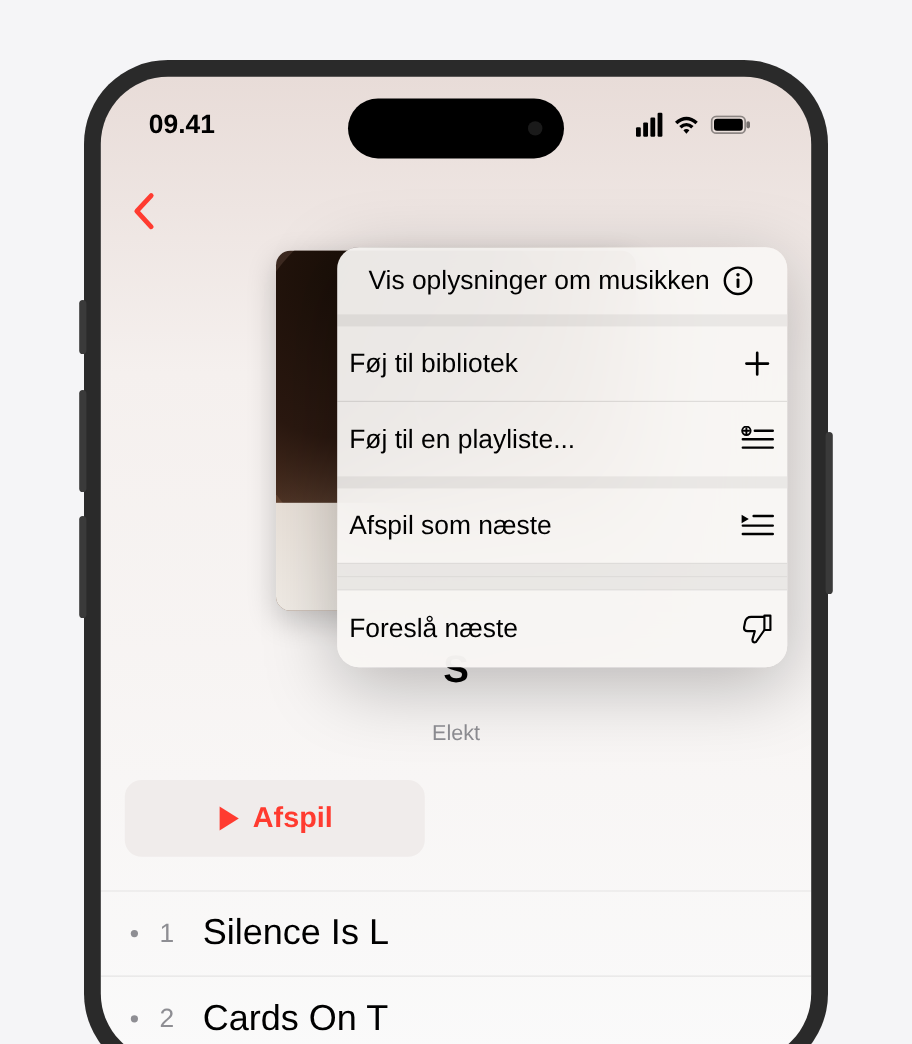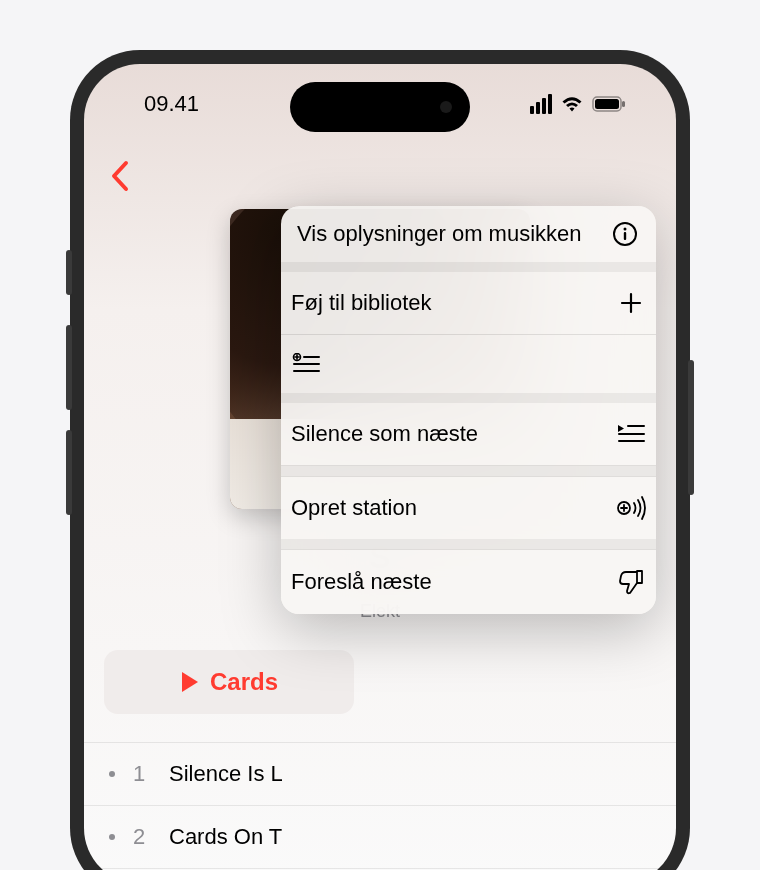--- a/index.html
+++ b/index.html
@@ -62,23 +62,22 @@
       right: 0;
       height: 80px;
       display: flex;
       justify-content: space-between;
       align-items: center;
       padding: 0 40px;
       z-index: 50;
     }
     .status-time {
       font-size: 22px;
-      font-weight: 400;
-      color: #000;
-      margin-left: 20px;
+      font-weight: 700;
+      color: #000;
     }
     .status-icons {
       display: flex;
       align-items: center;
       gap: 8px;
       margin-right: 10px;
     }
     .signal-bars {
       display: flex;
       align-items: flex-end;
@@ -186,21 +185,21 @@
       height: 6px;
       background: #8e8e93;
       border-radius: 50%;
     }
     .track-num {
       font-size: 22px;
       color: #8e8e93;
       min-width: 18px;
     }
     .track-title {
-      font-size: 22px;
+      font-size: 30px;
       color: #000;
     }
     .context-menu {
       position: absolute;
       top: 142px;
       right: 20px;
       width: 375px;
       background: rgba(248, 245, 243, 0.94);
       backdrop-filter: blur(40px);
       border-radius: 18px;
@@ -210,21 +209,21 @@
     }
     .menu-item {
       display: flex;
       align-items: center;
       justify-content: space-between;
       padding: 18px 10px;
       font-size: 22px;
       color: #000;
     }
     .menu-item.multiline {
-      padding: 14px 16px;
+      padding: 14px 26px;
       align-items: center;
     }
     .menu-item.multiline .menu-label {
       line-height: 1.25;
     }
     .menu-divider {
       height: 1px;
       background: rgba(0,0,0,0.1);
     }
     .menu-divider-thick {
@@ -298,21 +297,21 @@
       <div class="title-area">
         <div class="song-title">S</div>
         <div class="song-subtitle">Elekt</div>
       </div>
 
       <div class="play-button-row">
         <div class="play-btn">
           <svg width="20" height="22" viewBox="0 0 20 22">
             <path d="M2 1 L18 11 L2 21 Z" fill="currentColor"></path>
           </svg>
-          <span>Cards</span>
+          <span>Afspil</span>
         </div>
       </div>
 
       <div class="track-list">
         <div class="track-row">
           <div class="track-dot"></div>
           <div class="track-num">1</div>
           <div class="track-title">Silence Is L</div>
         </div>
         <div class="track-row">
@@ -338,51 +337,42 @@
       <div class="menu-item">
         <span class="menu-label">Føj til bibliotek</span>
         <span class="menu-icon">
           <svg width="24" height="24" viewBox="0 0 24 24">
               <path d="M12 3 V21 M3 12 H21" stroke="#000" stroke-width="2.2" stroke-linecap="round"></path>
             </svg>
         </span>
       </div>
       <div class="menu-divider"></div>
       <div class="menu-item">
+        <span class="menu-label">Føj til en playliste...</span>
         <span class="menu-icon">
           <svg width="28" height="22" viewBox="0 0 28 22">
             <circle cx="5" cy="4" r="3.5" fill="none" stroke="#000" stroke-width="1.6"></circle>
             <path d="M5 1.8 V6.2 M2.8 4 H7.2" stroke="#000" stroke-width="1.6" stroke-linecap="round"></path>
             <path d="M12 4 H27 M2 11 H27 M2 18 H27" stroke="#000" stroke-width="2" stroke-linecap="round"></path>
           </svg>
         </span>
       </div>
       <div class="menu-divider-thick"></div>
       <div class="menu-item">
-        <span class="menu-label">Silence som næste</span>
+        <span class="menu-label">Afspil som næste</span>
         <span class="menu-icon">
           <svg width="28" height="22" viewBox="0 0 28 22">
             <path d="M1 2 L7 5.5 L1 9 Z" fill="#000"></path>
             <path d="M11 3 H27 M2 11 H27 M2 18 H27" stroke="#000" stroke-width="2" stroke-linecap="round"></path>
           </svg>
         </span>
       </div>
       <div class="menu-divider"></div>
       <div class="menu-divider-thick"></div>
       <div class="menu-divider"></div>
-      <div class="menu-item">
-        <span class="menu-label">Opret station</span>
-        <span class="menu-icon">
-          <svg width="30" height="24" viewBox="0 0 30 24">
-            <circle cx="8" cy="12" r="6" fill="none" stroke="#000" stroke-width="1.8"></circle>
-            <path d="M8 9 V15 M5 12 H11" stroke="#000" stroke-width="1.8" stroke-linecap="round"></path>
-            <path d="M18 7 Q21 12 18 17 M22 4 Q27 12 22 20 M26 1 Q32 12 26 23" stroke="#000" stroke-width="1.8" fill="none" stroke-linecap="round"></path>
-          </svg>
-        </span>
-      </div>
       <div class="menu-divider-thick"></div>
       <div class="menu-divider"></div>
       <div class="menu-item">
         <span class="menu-label">Foreslå næste</span>
         <span class="menu-icon">
           <svg width="28" height="28" viewBox="0 0 28 28">
             <path d="M20 3 H25 V15 H20 Z" fill="none" stroke="#000" stroke-width="1.8" stroke-linejoin="round"></path>
             <path d="M20 4 H9 Q5 4 4 8 L3 13 Q3 16 6 16 H12 L10 23 Q10 26 13 25 L20 15" fill="none" stroke="#000" stroke-width="1.8" stroke-linejoin="round"></path>
           </svg>
         </span>

